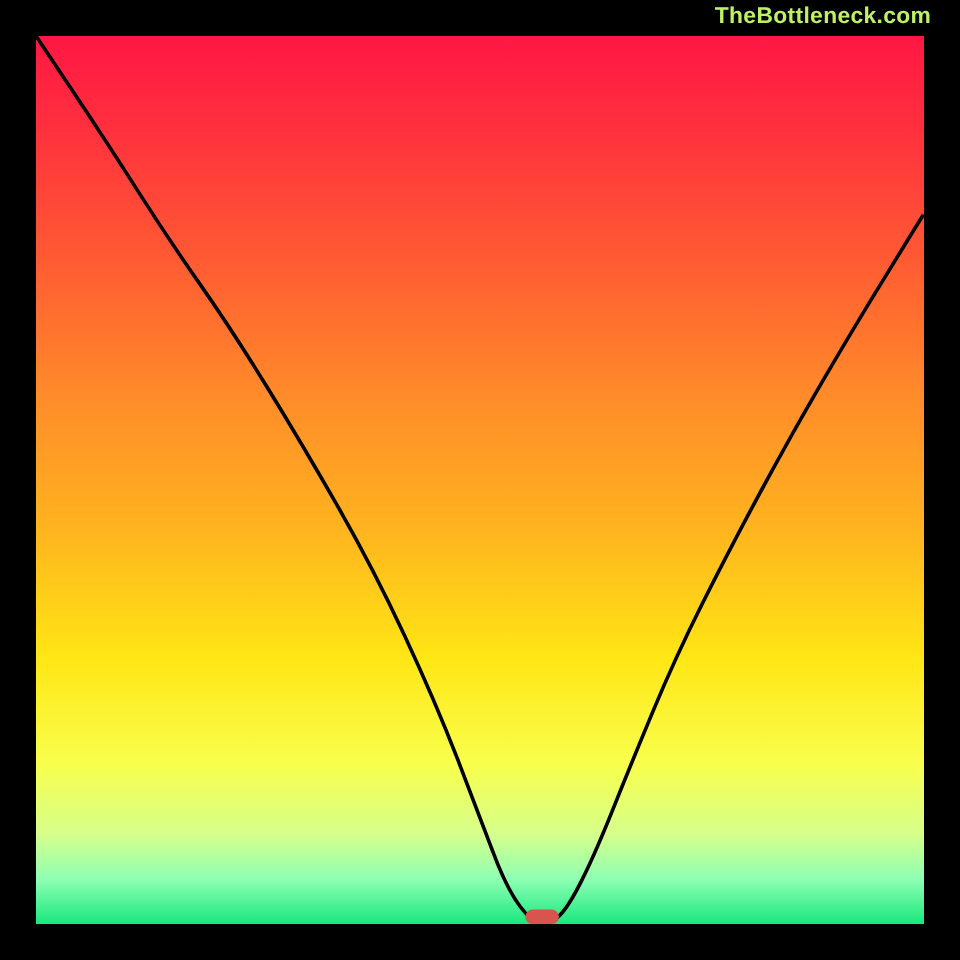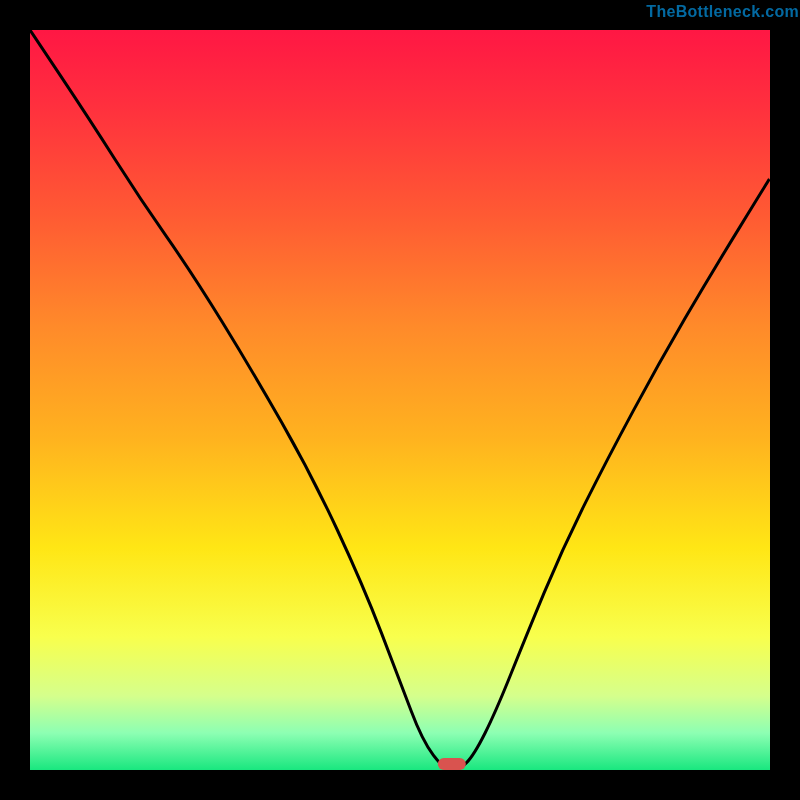--- a/index.html
+++ b/index.html
@@ -11,25 +11,25 @@
     overflow: hidden;
   }
   .container {
     position: relative;
     width: 800px;
     height: 800px;
   }
   .watermark {
     position: absolute;
     top: 3px;
-    right: 1px;
+    right: 24px;
     font-family: Arial, Helvetica, sans-serif;
-    font-size: 16px;
+    font-size: 19px;
     font-weight: bold;
-    color: #0369a1;
+    color: #bef264;
     letter-spacing: 0.3px;
     z-index: 20;
   }
   .plot-frame {
     position: absolute;
     left: 30px;
     top: 30px;
     width: 740px;
     height: 740px;
   }

